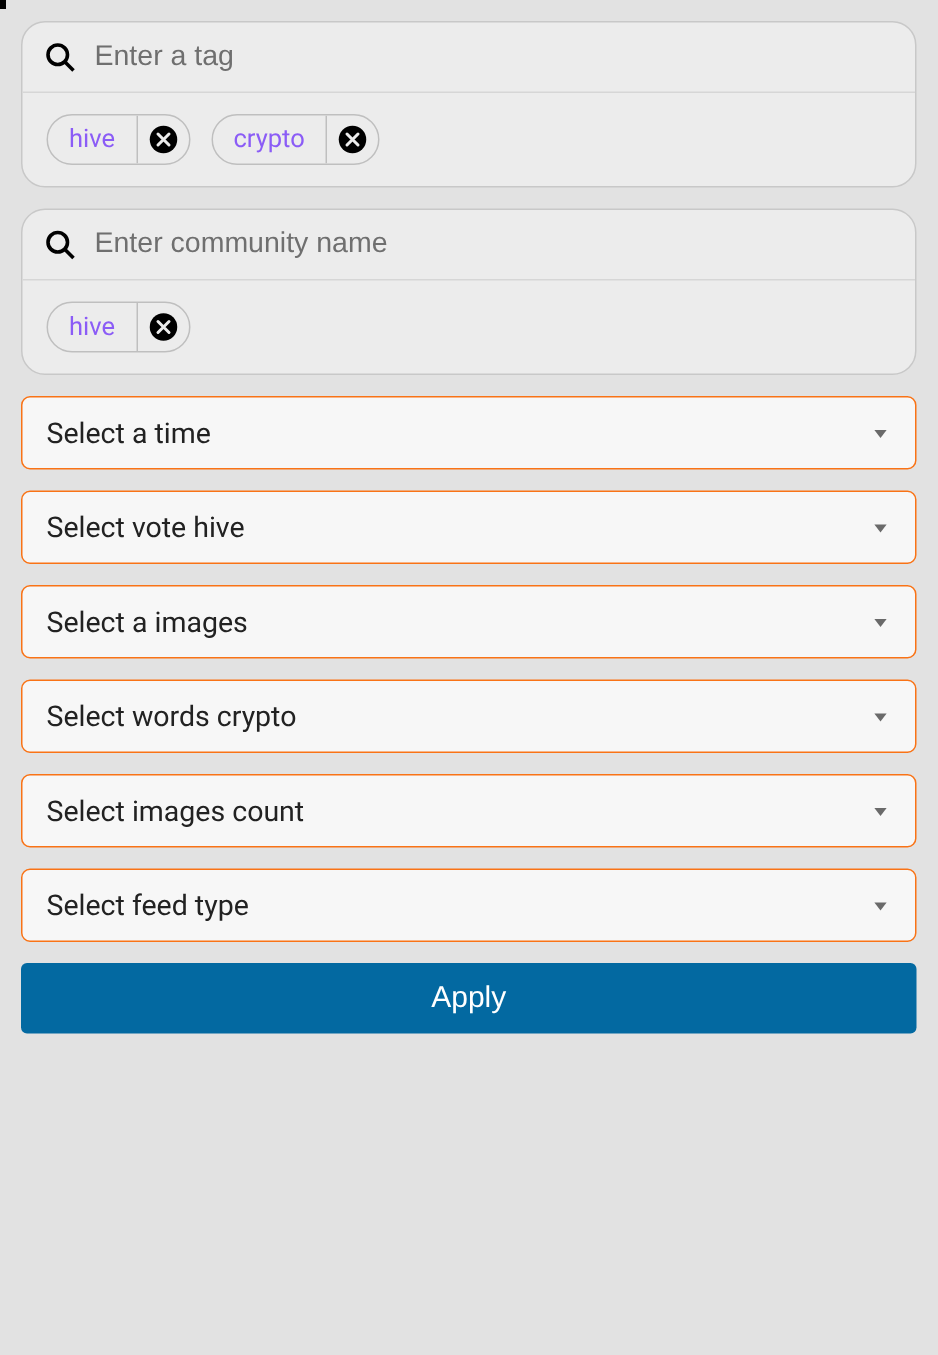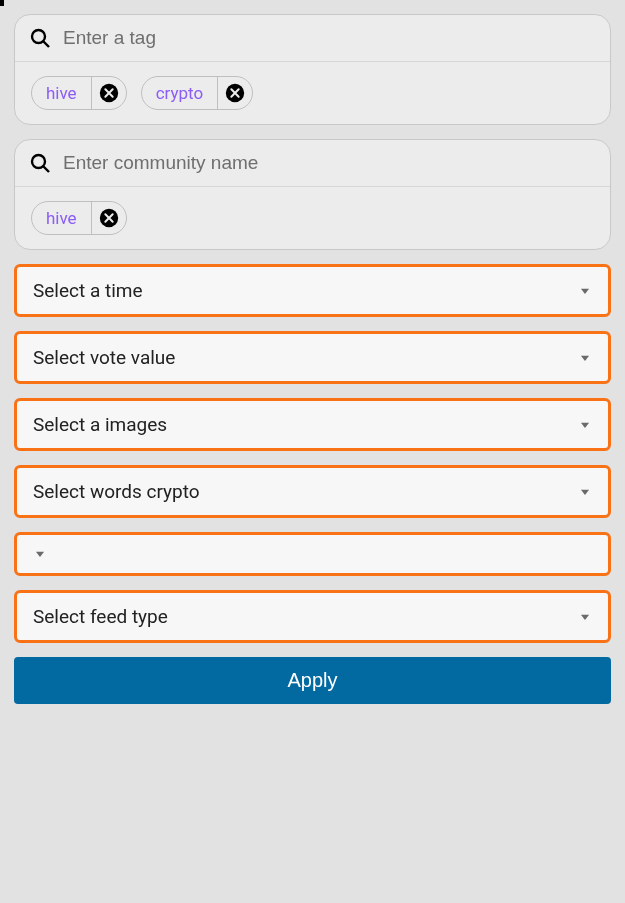--- a/index.html
+++ b/index.html
@@ -83,21 +83,21 @@
   .chip-close {
     display: flex;
     align-items: center;
     justify-content: center;
     width: 34px;
     cursor: pointer;
   }
 
   .select {
     background: #f7f7f7;
-    border: 3px solid #f97316;
+    border: 1px solid #f97316;
     border-radius: 6px;
     padding: 12px 16px;
     margin-bottom: 14px;
     display: flex;
     align-items: center;
     justify-content: space-between;
     cursor: pointer;
   }
   .select-label {
     font-size: 19px;
@@ -190,21 +190,21 @@
   
   <div class="select">
     <span class="select-label">Select a time</span>
     <span class="caret">
       <svg width="14" height="14" viewBox="0 0 24 24" fill="#6a6a6a">
           <path d="M5 8 L12 17 L19 8 Z"></path>
         </svg>
     </span>
   </div>
   <div class="select">
-    <span class="select-label">Select vote value</span>
+    <span class="select-label">Select vote hive</span>
     <span class="caret">
       <svg width="14" height="14" viewBox="0 0 24 24" fill="#6a6a6a">
           <path d="M5 8 L12 17 L19 8 Z"></path>
         </svg>
     </span>
   </div>
   <div class="select">
     <span class="select-label">Select a images</span>
     <span class="caret">
       <svg width="14" height="14" viewBox="0 0 24 24" fill="#6a6a6a">
@@ -214,20 +214,21 @@
   </div>
   <div class="select">
     <span class="select-label">Select words crypto</span>
     <span class="caret">
       <svg width="14" height="14" viewBox="0 0 24 24" fill="#6a6a6a">
           <path d="M5 8 L12 17 L19 8 Z"></path>
         </svg>
     </span>
   </div>
   <div class="select">
+    <span class="select-label">Select images count</span>
     <span class="caret">
       <svg width="14" height="14" viewBox="0 0 24 24" fill="#6a6a6a">
           <path d="M5 8 L12 17 L19 8 Z"></path>
         </svg>
     </span>
   </div>
   <div class="select">
     <span class="select-label">Select feed type</span>
     <span class="caret">
       <svg width="14" height="14" viewBox="0 0 24 24" fill="#6a6a6a">

